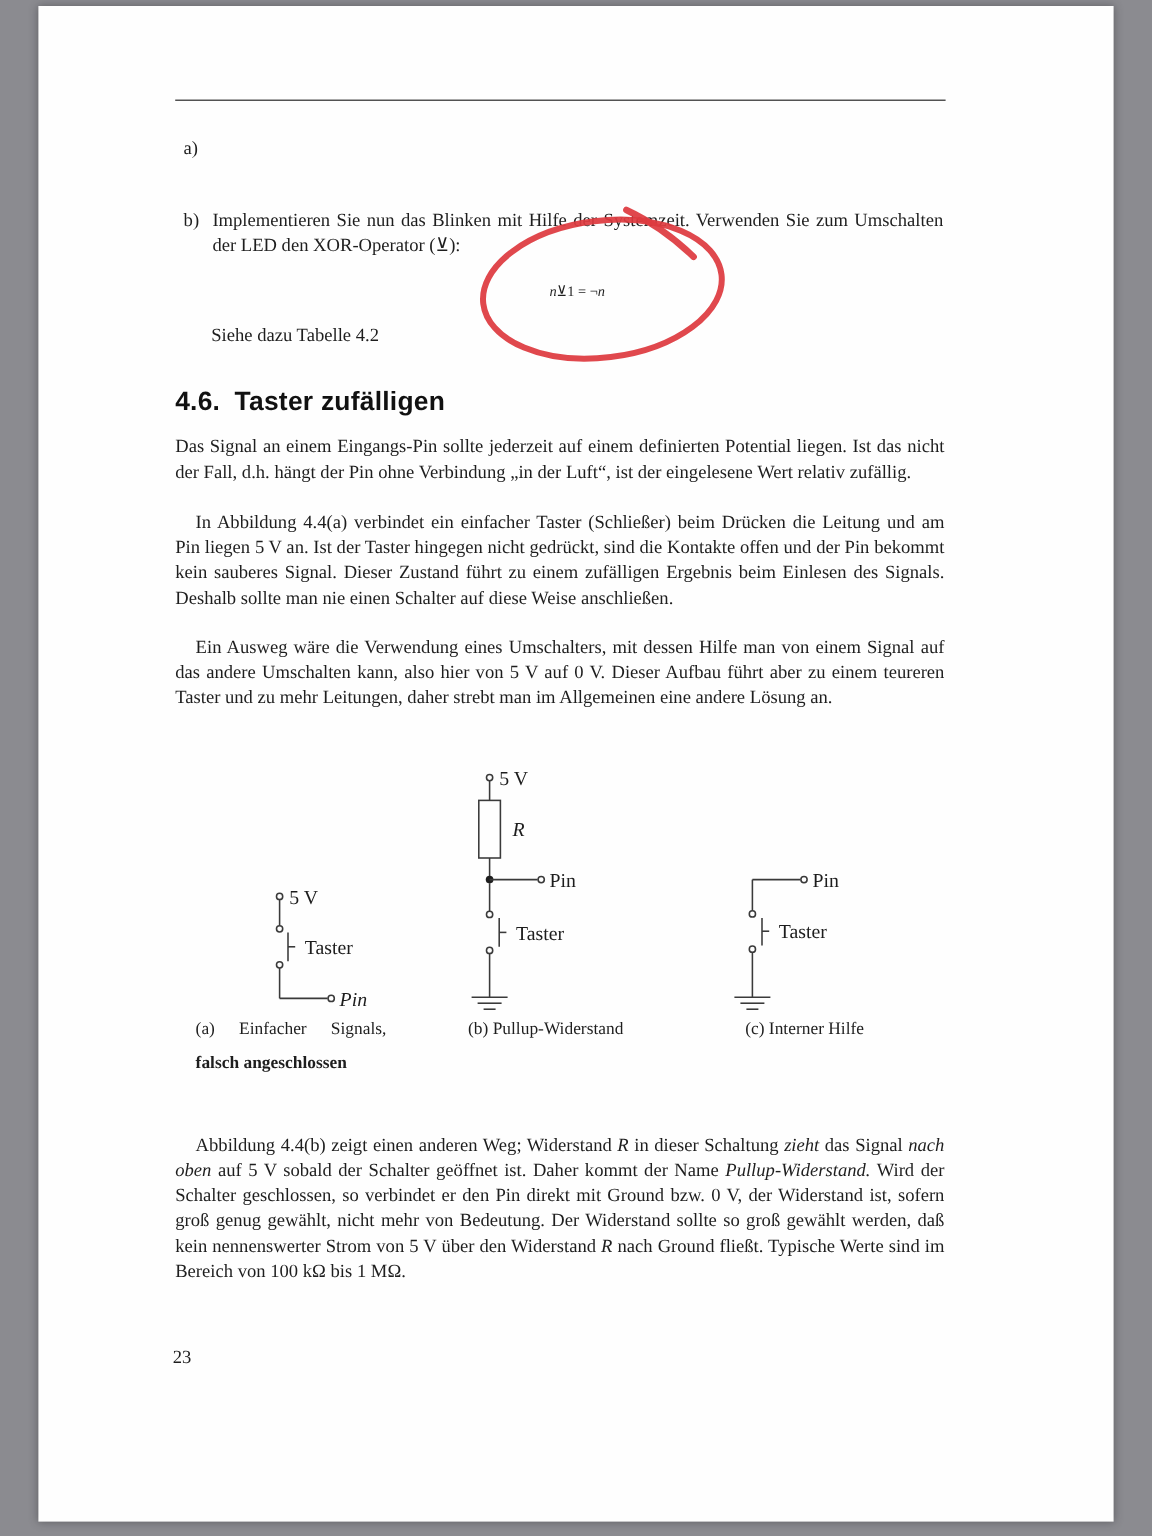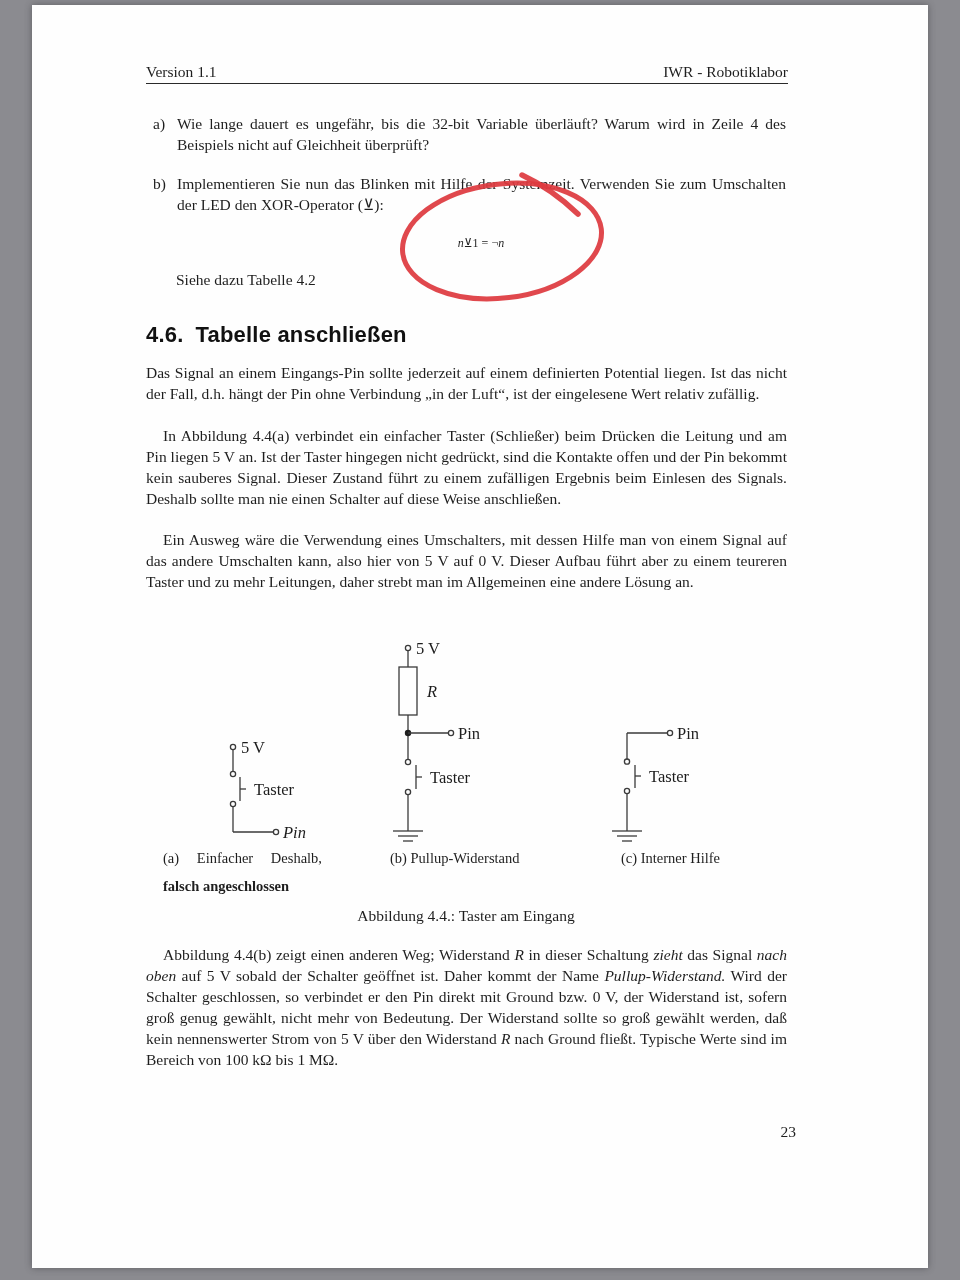--- a/index.html
+++ b/index.html
@@ -44,55 +44,50 @@
     font-weight: 700; font-size: 22px; color: #111;
     letter-spacing: 0.2px;
   }
   .section-heading .num { margin-right: 12px; }
   .para { left: 114px; width: 641px; margin: 0; }
   .fig-caption {
     font-size: 14.5px; line-height: 17px; color: #1e1e1e;
   }
   .cap-a-line1 { display: flex; justify-content: space-between; }
   .caption-main { left: 114px; width: 640px; top: 900px; text-align: center; }
-  .pageno { left: 124px; width: 640px; top: 1116px; text-align: right; }
+  .pageno { left: 112px; width: 640px; top: 1116px; text-align: left; }
   svg text {
     font-family: "Liberation Serif", serif;
     font-size: 16.5px; fill: #1d1d1d;
   }
   svg text.it { font-style: italic; }
 </style>
 </head>
 <body>
 
 <div class="page">
 
-  <div class="abs txt header-row">
-    <span>Version 1.1</span>
-    <span>IWR - Robotiklabor</span>
-  </div>
   <div class="abs rule"></div>
 
   <div class="abs txt item-label" style="top:108px">a)</div>
-  <div class="abs txt item-text just" style="top:108px"><span>Wie lange dauert es ungefähr, bis die 32-bit Variable überläuft? Warum wird in Zeile 4 des Beispiels nicht auf Gleichheit überprüft?</span></div>
 
   <div class="abs txt item-label" style="top:168px">b)</div>
   <div class="abs txt item-text just" style="top:168px"><span>Implementieren Sie nun das Blinken mit Hilfe der Systemzeit. Verwenden Sie zum Umschalten der LED den XOR-Operator (⊻):</span></div>
 
   <div class="abs txt formula-row"><span class="it">n</span><span>⊻1 = ¬</span><span class="it">n</span></div>
 
   <svg class="abs" style="left:330px; top:148px;" width="300" height="190" viewBox="0 0 300 190">
     <ellipse cx="140" cy="88" rx="100" ry="57" transform="rotate(-7 140 88)" fill="none" stroke="#de3a40" stroke-width="5" stroke-linecap="round" opacity="0.93"></ellipse>
     <path d="M 160 22 Q 190 36 216 61" fill="none" stroke="#de3a40" stroke-width="5.5" stroke-linecap="round" opacity="0.93"></path>
   </svg>
 
   <div class="abs txt" style="left:144px; top:264px">Siehe dazu Tabelle 4.2</div>
 
   <div class="abs section-heading">
-    <span class="num">4.6.</span><span>Tabelle anschließen</span>
+    <span class="num">4.6.</span><span>Taster zufälligen</span>
   </div>
 
   <p class="abs txt para just" style="top:357px"><span>Das Signal an einem Eingangs-Pin sollte jederzeit auf einem definierten Potential liegen. Ist das nicht der Fall, d.h. hängt der Pin ohne Verbindung „in der Luft“, ist der eingelesene Wert relativ zufällig.</span></p>
   <p class="abs txt para just indent" style="top:420px"><span>In Abbildung 4.4(a) verbindet ein einfacher Taster (Schließer) beim Drücken die Leitung und am Pin liegen 5 V an. Ist der Taster hingegen nicht gedrückt, sind die Kontakte offen und der Pin bekommt kein sauberes Signal. Dieser Zustand führt zu einem zufälligen Ergebnis beim Einlesen des Signals. Deshalb sollte man nie einen Schalter auf diese Weise anschließen.</span></p>
   <p class="abs txt para just indent" style="top:524px"><span>Ein Ausweg wäre die Verwendung eines Umschalters, mit dessen Hilfe man von einem Signal auf das andere Umschalten kann, also hier von 5 V auf 0 V. Dieser Aufbau führt aber zu einem teureren Taster und zu mehr Leitungen, daher strebt man im Allgemeinen eine andere Lösung an.</span></p>
 
   <svg class="abs" style="left:118px; top:630px;" width="600" height="215" viewBox="0 0 600 215">
     <g stroke="#3a3a3a" stroke-width="1.3" fill="none">
       <circle cx="83" cy="112" r="2.6" fill="#fefefe"></circle>
       <line x1="83" y1="114.6" x2="83" y2="136.4"></line>
@@ -145,26 +140,25 @@
       <line x1="472" y1="206" x2="482" y2="206"></line>
     </g>
     <text x="527" y="104">Pin</text>
     <text x="499" y="147">Taster</text>
   </svg>
 
   <div class="abs fig-caption" style="left:131px; top:845px; width:159px">
     <div class="cap-a-line1">
       <span>(a)</span>
       <span>Einfacher</span>
-      <span>Deshalb,</span>
+      <span>Signals,</span>
     </div>
     <div class="bd">falsch angeschlossen</div>
   </div>
   <div class="abs fig-caption" style="left:358px; top:845px; width:180px">(b) Pullup-Widerstand</div>
   <div class="abs fig-caption" style="left:589px; top:845px; width:160px">(c) Interner Hilfe</div>
 
-  <div class="abs txt caption-main">Abbildung 4.4.: Taster am Eingang</div>
 
   <p class="abs txt para just indent" style="top:939px"><span>Abbildung 4.4(b) zeigt einen anderen Weg; Widerstand </span><span class="it">R</span><span> in dieser Schaltung </span><span class="it">zieht</span><span> das Signal </span><span class="it">nach oben</span><span> auf 5 V sobald der Schalter geöffnet ist. Daher kommt der Name </span><span class="it">Pullup-Widerstand.</span><span> Wird der Schalter geschlossen, so verbindet er den Pin direkt mit Ground bzw. 0 V, der Widerstand ist, sofern groß genug gewählt, nicht mehr von Bedeutung. Der Widerstand sollte so groß gewählt werden, daß kein nennenswerter Strom von 5 V über den Widerstand </span><span class="it">R</span><span> nach Ground fließt. Typische Werte sind im Bereich von 100 kΩ bis 1 MΩ.</span></p>
 
   <div class="abs txt pageno">23</div>
 
 </div>
 
 </body></html>

